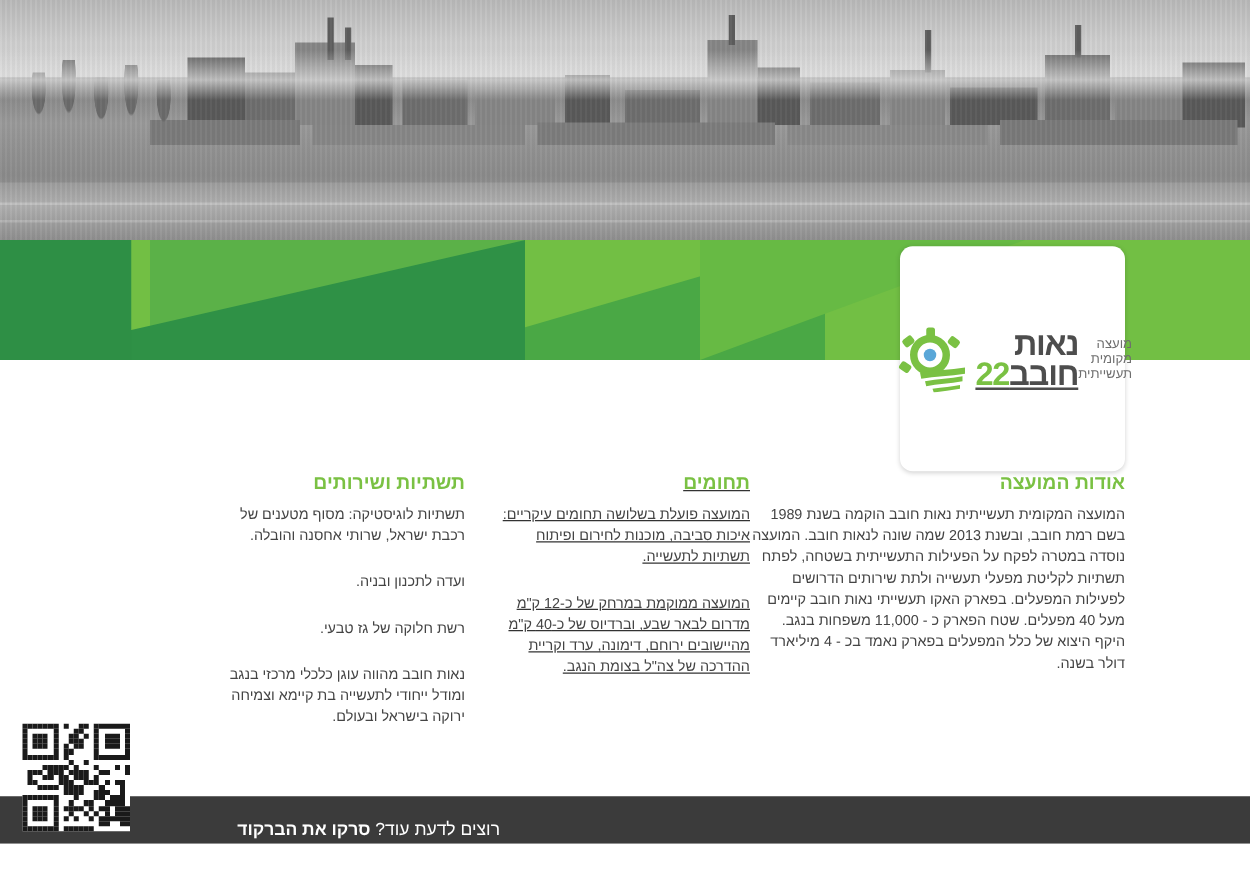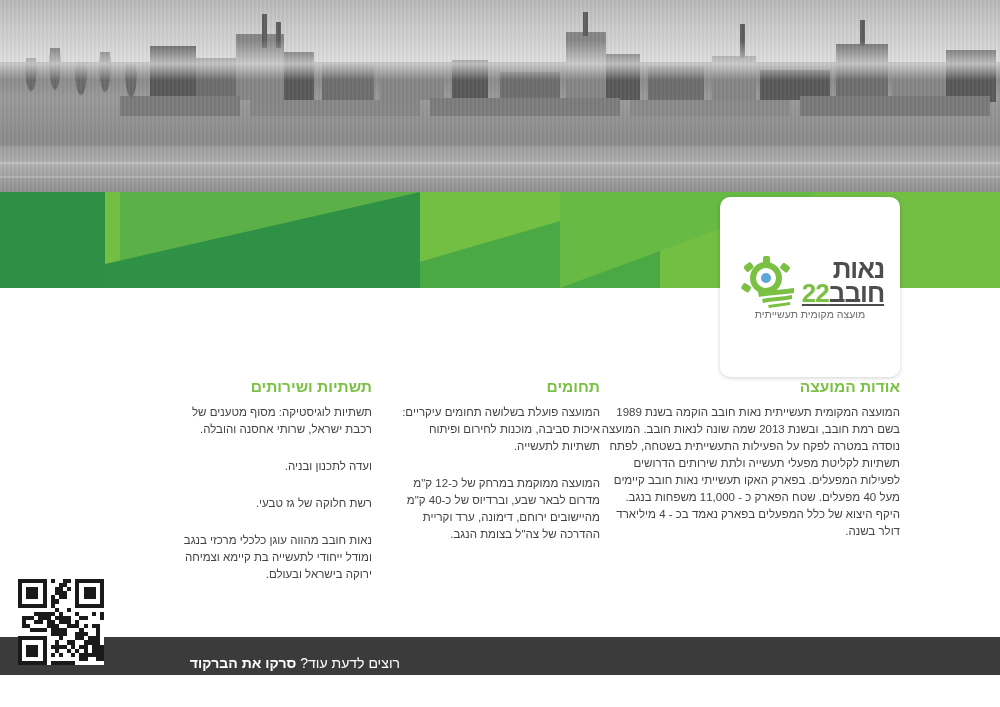--- a/index.html
+++ b/index.html
@@ -128,21 +128,21 @@
 
   
   .logo-card {
     position: absolute;
     top: 197px; right: 100px;
     width: 180px; height: 180px;
     background: #ffffff;
     border-radius: 10px;
     box-shadow: 0 1px 4px rgba(0,0,0,0.18);
     display: flex;
-    flex-direction: column;
+    flex-direction: row;
     align-items: center;
     justify-content: center;
   }
   .logo-row {
     display: flex;
     align-items: center;
     justify-content: center;
     gap: 4px;
     direction: rtl;
   }
@@ -180,21 +180,21 @@
     direction: rtl;
     display: flex;
     justify-content: flex-start;
     padding-right: 100px;
     box-sizing: border-box;
   }
   .col {
     box-sizing: border-box;
   }
   .col.c1 { width: 230px; padding-left: 26px; }
-  .col.c2 { width: 228px; padding-left: 26px; }
+  .col.c2 { width: 228px; padding-left: 26px; text-decoration: underline; }
   .col.c3 { width: 300px; }
 
   .col h3 {
     margin: 0 0 8px 0;
     font-size: 15.5px;
     font-weight: bold;
     color: #7ac143;
     text-align: right;
     letter-spacing: 0;
   }

